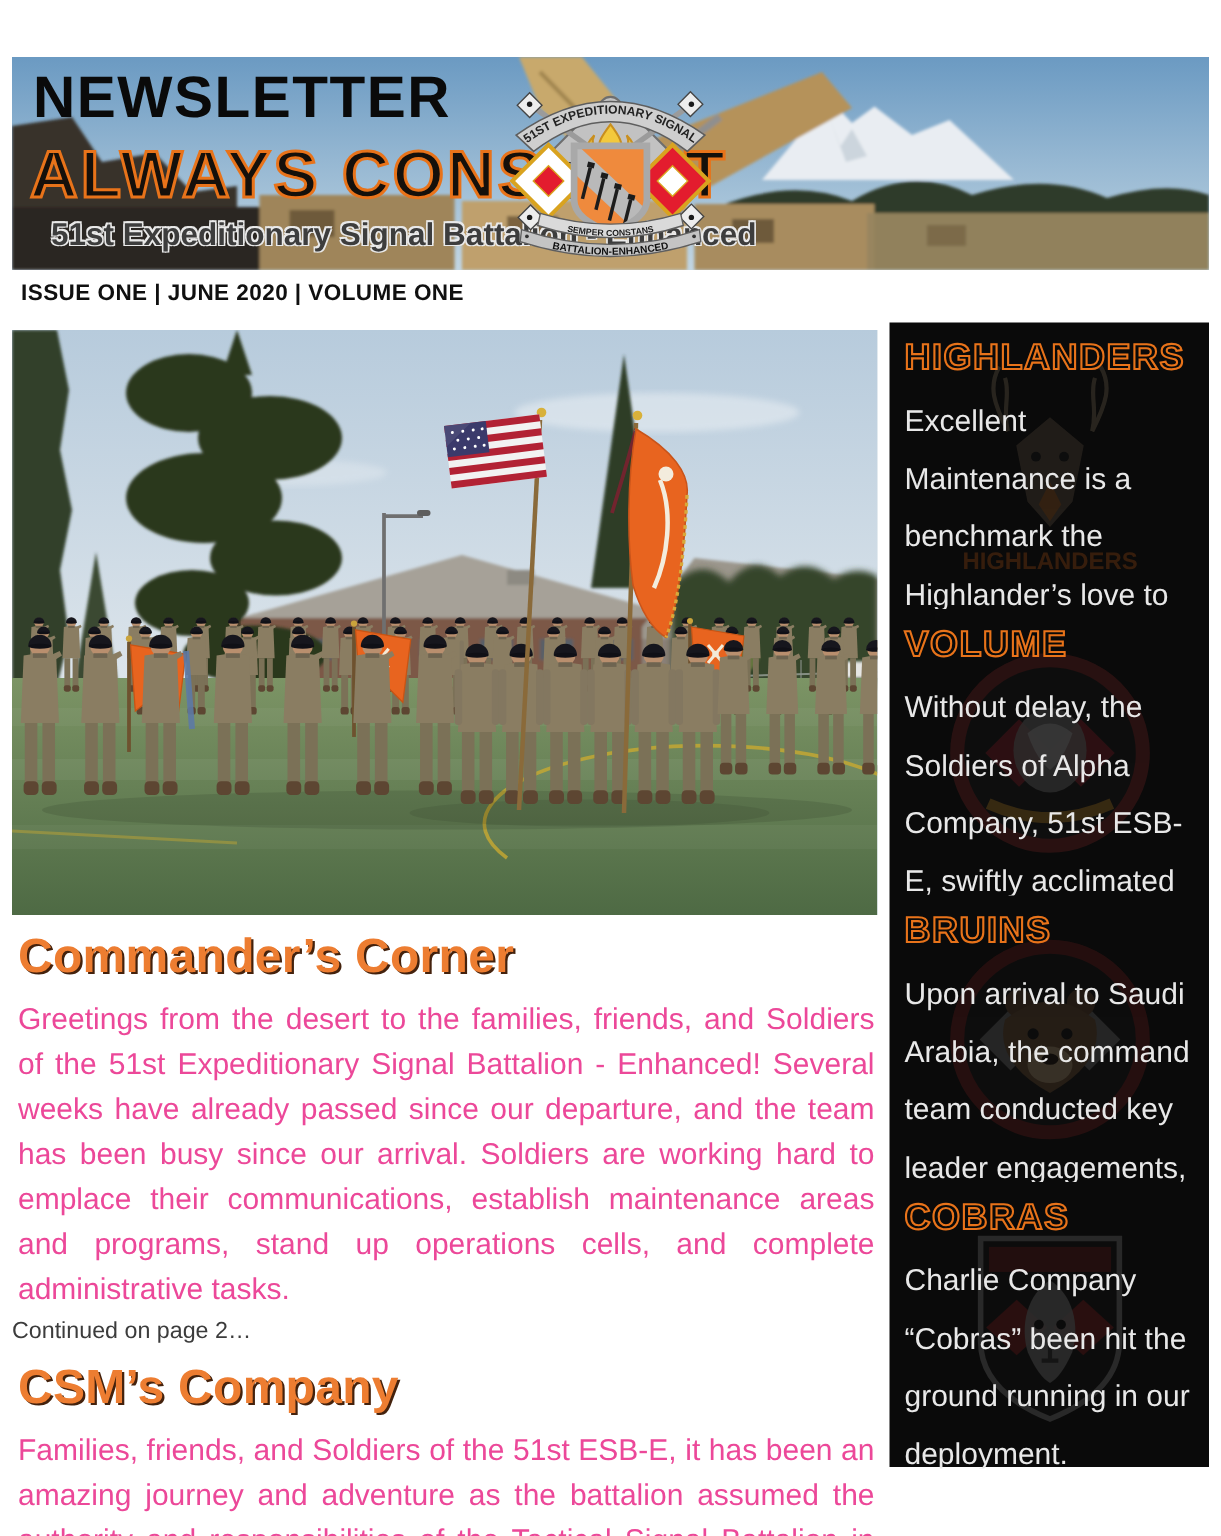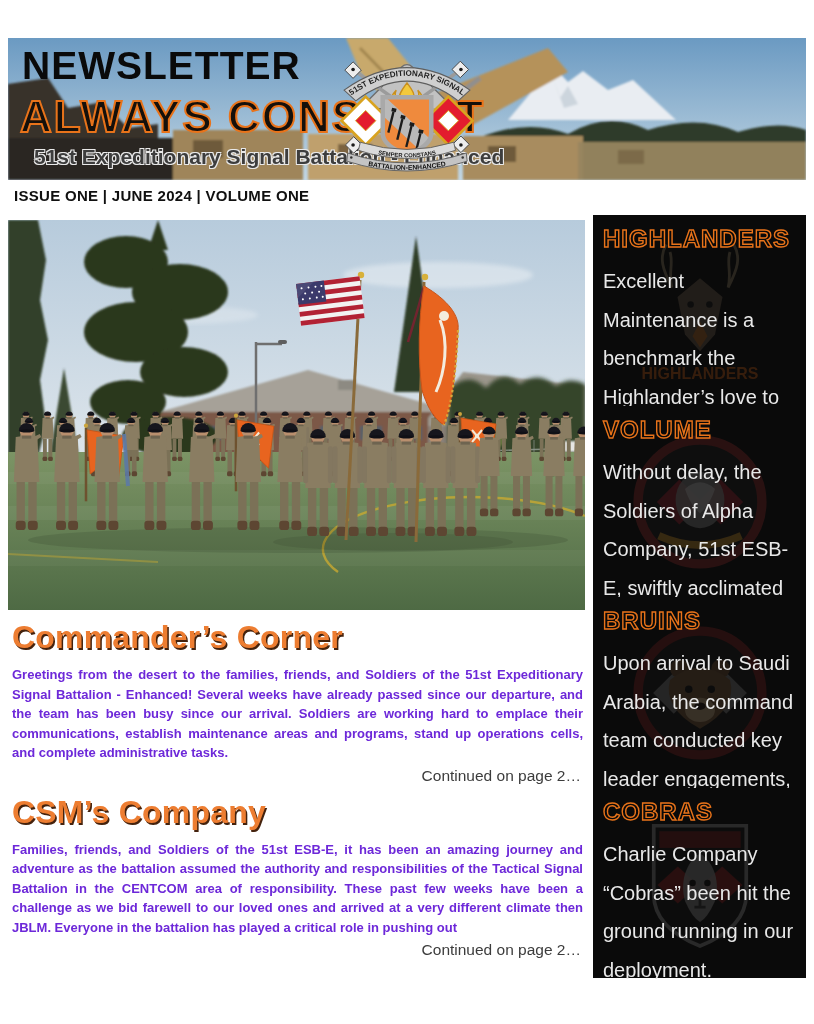--- a/index.html
+++ b/index.html
@@ -18,22 +18,22 @@
   .txt-sub{position:absolute;left:26px;top:107px;font-size:21px;font-weight:700;color:#3d3d3d;
     text-shadow:1px 1px 0 #e9e9e9,-1px -1px 0 #e9e9e9,1px -1px 0 #e9e9e9,-1px 1px 0 #e9e9e9;}
   .crest{position:absolute;right:10px;top:1px;width:178px;height:140px;}
   
   .issue{position:absolute;left:14px;top:187px;font-size:15px;font-weight:700;color:#101010;letter-spacing:.3px;}
   
   .left-col{position:absolute;left:8px;top:220px;width:577px;}
   .photo{width:577px;height:390px;overflow:hidden;background:#cfdbe4;}
   h2.corner{margin:9px 0 9px 4px;font-size:32px;font-weight:800;color:#ED7D31;letter-spacing:.2px;
     text-shadow:1.5px 1.5px 0 #44220d;}
-  p.bodytxt{margin:0 2px 4px 4px;font-size:13px;line-height:1.5;color:#6d28d9;text-align:justify;font-weight:bold;}
-  .continued{text-align:right;font-size:15.5px;color:#3c3c3c;margin:4px 4px 8px 0;}
+  p.bodytxt{margin:0 2px 4px 4px;font-size:20px;line-height:1.5;color:#ec4899;text-align:justify;}
+  .continued{font-size:15.5px;color:#3c3c3c;margin:4px 4px 8px 0;}
   
   .sidebar{position:absolute;left:593px;top:215px;width:213px;height:763px;background:#0a0a0a;}
   .sb-section{position:relative;height:191px;padding:0 10px;overflow:hidden;}
   .sb-section h3{position:relative;z-index:2;margin:10px 0 9px;font-size:24px;font-weight:800;
     letter-spacing:1px;color:#e8731a;}
   @supports (-webkit-text-stroke: 1px black){
     .sb-section h3{color:rgba(10,10,10,.92);-webkit-text-stroke:1.4px #e8731a;}
   }
   .sb-section p{position:relative;z-index:2;margin:0;font-size:20px;line-height:1.93;color:#e8e8e8;}
   .watermark{position:absolute;left:0;top:0;width:100%;height:100%;display:flex;
@@ -150,21 +150,21 @@
     <path d="M24,128 Q90,150 156,128 L157,137 Q90,159 23,137 Z" fill="#c4c4c4" stroke="#5e5e5e" stroke-width="1"></path>
     <path id="r2" d="M32,138.5 Q90,155 148,138.5" fill="none"></path>
     <text font-size="7.5" font-weight="bold" fill="#111">
       <textPath href="#r2" startOffset="50%" text-anchor="middle">BATTALION-ENHANCED</textPath>
     </text>
     <circle cx="28" cy="133" r="1.4" fill="#333"></circle>
       <circle cx="152" cy="133" r="1.4" fill="#333"></circle>
   </svg>
 </div>
 
-<div class="issue">ISSUE ONE | JUNE 2024 | VOLUME ONE</div>
+<div class="issue">ISSUE ONE | JUNE 2020 | VOLUME ONE</div>
 
 <div class="left-col">
 
   <div class="photo">
   <svg viewBox="0 0 577 390" width="577" height="390" aria-hidden="true">
     <defs>
       <linearGradient id="skyg" x1="0" y1="0" x2="0" y2="1">
         <stop offset="0" stop-color="#b7cbdc"></stop>
             <stop offset="1" stop-color="#dde5eb"></stop>
       </linearGradient>

